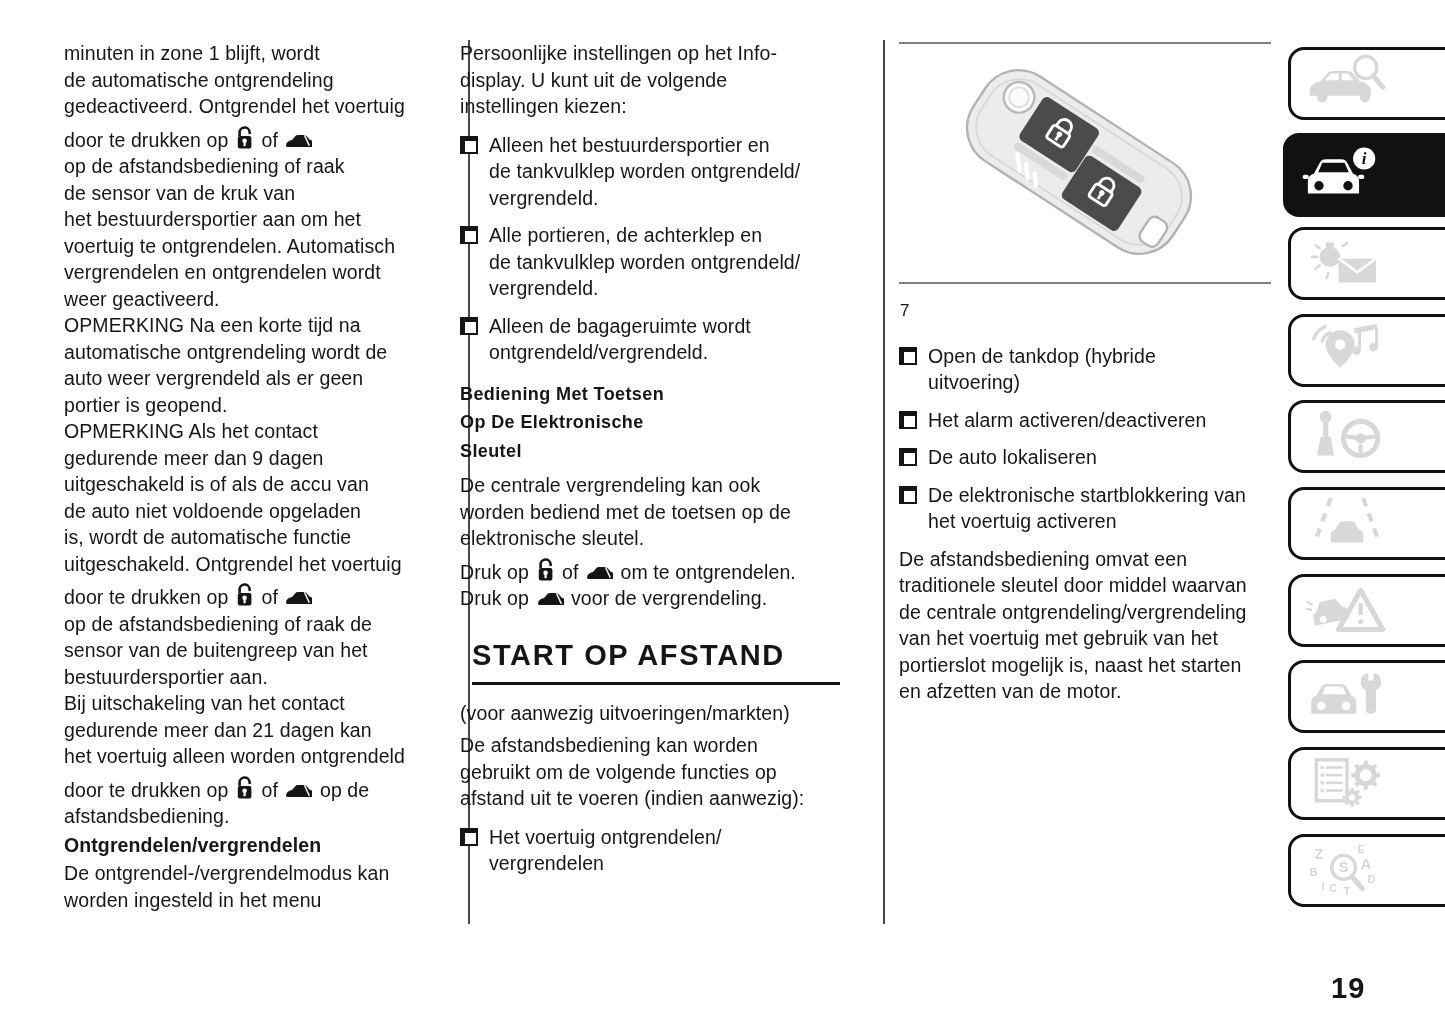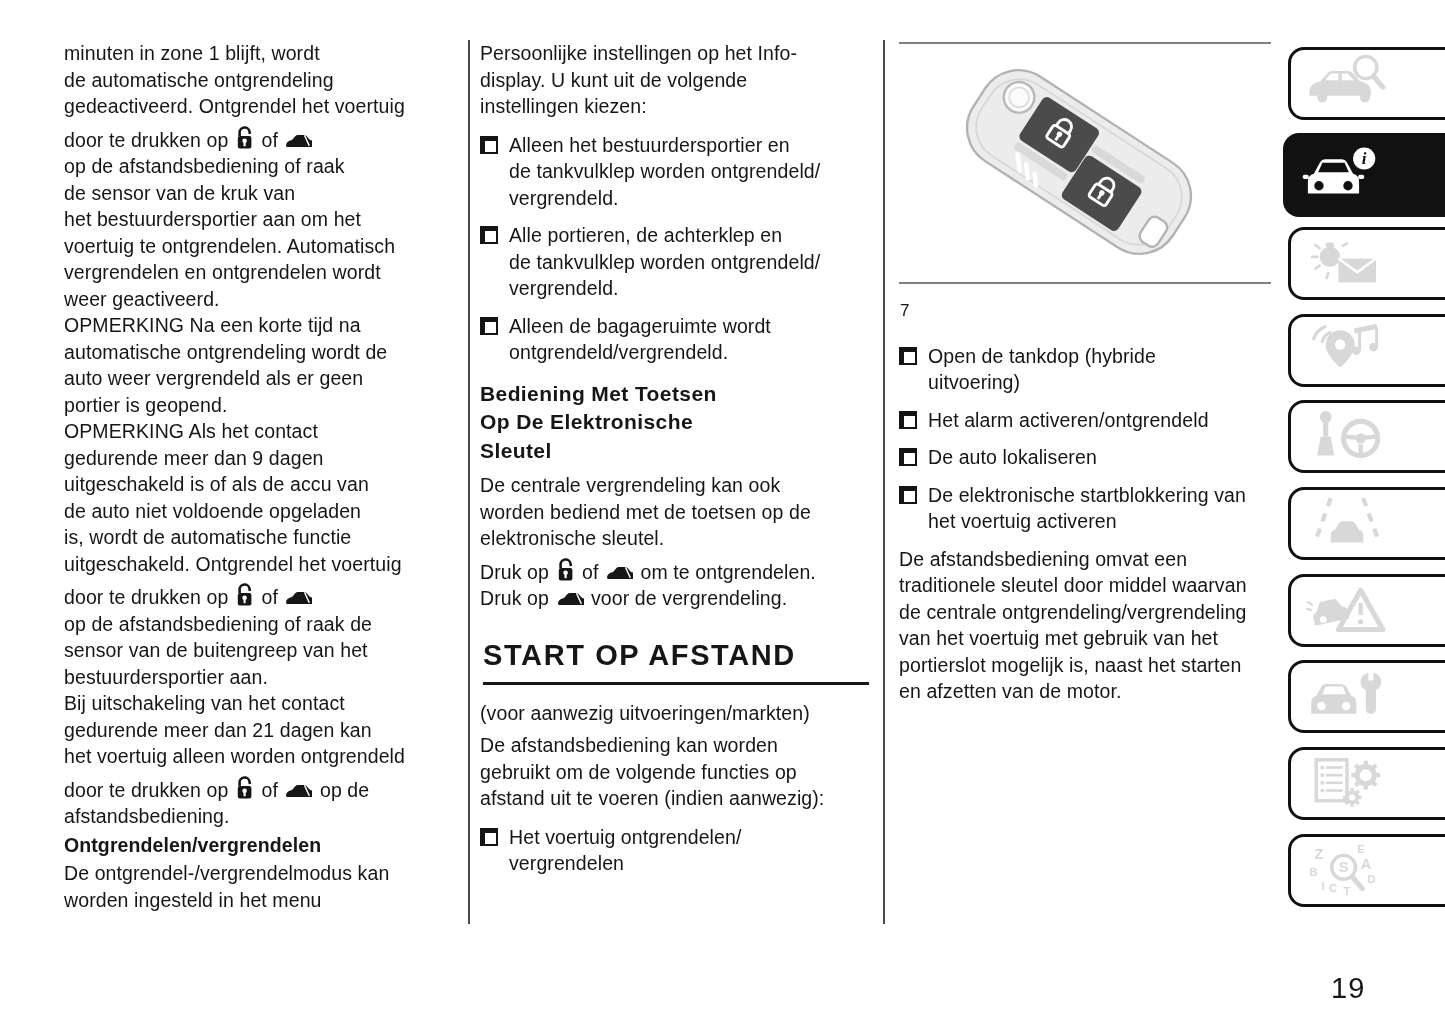--- a/index.html
+++ b/index.html
@@ -2,43 +2,43 @@
 <html><head>
 <meta charset="utf-8">
 <style>
   html,body{margin:0;padding:0;}
   body{
     width:1445px;height:1018px;position:relative;background:#ffffff;
     font-family:"Liberation Sans",sans-serif;color:#161616;overflow:hidden;
   }
   .col{position:absolute;top:40px;font-size:19.5px;line-height:26.5px;letter-spacing:.1px;}
   #left-col{left:64px;width:398px;}
-  #mid-col{left:480px;width:392px;}
+  #mid-col{left:460px;width:392px;}
   #right-col{left:899px;width:372px;}
   .divider{position:absolute;top:40px;width:2px;height:884px;background:#4a4a4a;}
   #divider-1{left:468px;}
   #divider-2{left:883px;}
   .blk{margin:0 0 2px 0;}
   .blk.gap{margin-top:6px;}
   .bold-line{font-weight:bold;}
-  .subhead{font-weight:900;font-size:21px;line-height:28.5px;letter-spacing:.4px;margin:14px 0 7px;}
-  .mainhead{font-weight:900;font-size:29px;line-height:32px;letter-spacing:1.6px;margin:27px 3px 15px;padding-bottom:11px;border-bottom:3.5px solid #161616;}
+  .subhead{font-weight:900;font-size:18px;line-height:28.5px;letter-spacing:.4px;margin:14px 0 7px;}
+  .mainhead{font-weight:900;font-size:29px;line-height:32px;letter-spacing:1.6px;margin:27px 12px 15px;padding-bottom:11px;border-bottom:3.5px solid #161616;}
   .bullet-item{position:relative;padding-left:29px;margin:0 0 11px;}
   .bullet-box{position:absolute;left:0;top:4px;width:11px;height:11px;background:#fff;
     border:2px solid #141414;border-top-width:5px;border-left-width:5px;}
   .ic{display:inline-block;}
   .ic-lock{vertical-align:-4px;margin:0 2px;}
   .ic-car{vertical-align:-1px;margin:0 2px;}
   #figure-wrap{margin:0 0 4px 0;}
   .fig-label{font-size:17px;line-height:20px;margin:4px 0 22px 1px;}
   .tab{position:absolute;left:1288px;width:180px;height:73px;border:3px solid #111;
     border-radius:16px;background:#fff;color:#d8d8d8;display:flex;align-items:center;
     padding-left:12px;box-sizing:border-box;}
   .tab.active{left:1283px;width:185px;height:84px;background:#111;color:#ffffff;border-color:#111;}
-  #page-number{position:absolute;left:1331px;top:972px;font-size:29px;font-weight:400;letter-spacing:1px;}
+  #page-number{position:absolute;left:1331px;top:972px;font-size:29px;font-weight:700;letter-spacing:1px;}
 </style>
 </head>
 <body>
 
 <div id="left-col" class="col">
     <div class="blk body">minuten in zone 1 blijft, wordt<br>de automatische ontgrendeling<br>gedeactiveerd. Ontgrendel het voertuig</div>
     <div class="blk body gap">door te drukken op <svg class="ic ic-lock" width="18" height="25" viewBox="0 0 18 25">
         <path d="M3.6 10 V7 a5 5 0 0 1 10 -0.9 l0.3 1.9" fill="none" stroke="#161616" stroke-width="2.6"></path>
         <rect x="1.8" y="10" width="13.6" height="12.6" rx="2" fill="#161616"></rect>
         <circle cx="8.6" cy="14.8" r="2.3" fill="#fff"></circle>
@@ -128,21 +128,21 @@
           <line x1="-48" y1="34" x2="-38" y2="46"></line>
           <line x1="-34" y1="38" x2="-26" y2="48"></line>
         </g>
       </g>
       <line x1="0" y1="243" x2="372" y2="243" stroke="#555" stroke-width="1.6"></line>
     </svg>
     <div class="fig-label">7</div>
   </div>
   <div id="right-col-blocks">
       <div class="bullet-item"><span class="bullet-box"></span><span>Open de tankdop (hybride<br>uitvoering)</span></div>
-      <div class="bullet-item"><span class="bullet-box"></span><span>Het alarm activeren/ontgrendeld</span></div>
+      <div class="bullet-item"><span class="bullet-box"></span><span>Het alarm activeren/deactiveren</span></div>
       <div class="bullet-item"><span class="bullet-box"></span><span>De auto lokaliseren</span></div>
       <div class="bullet-item"><span class="bullet-box"></span><span>De elektronische startblokkering van<br>het voertuig activeren</span></div>
       <div class="blk body">De afstandsbediening omvat een<br>traditionele sleutel door middel waarvan<br>de centrale ontgrendeling/vergrendeling<br>van het voertuig met gebruik van het<br>portierslot mogelijk is, naast het starten<br>en afzetten van de motor.</div>
     </div>
 </div>
 
 <div id="sidebar">
     <div class="tab" style="top: 47px;">
       <span><svg width="88" height="58" viewBox="0 0 100 68">
           <path d="M6 44 q1 -9 13 -11 l9 -10 q2 -2 5 -2 h18 q3 0 5 2 l9 10 q12 2 13 11 v6 H6 z" fill="currentColor"></path>

